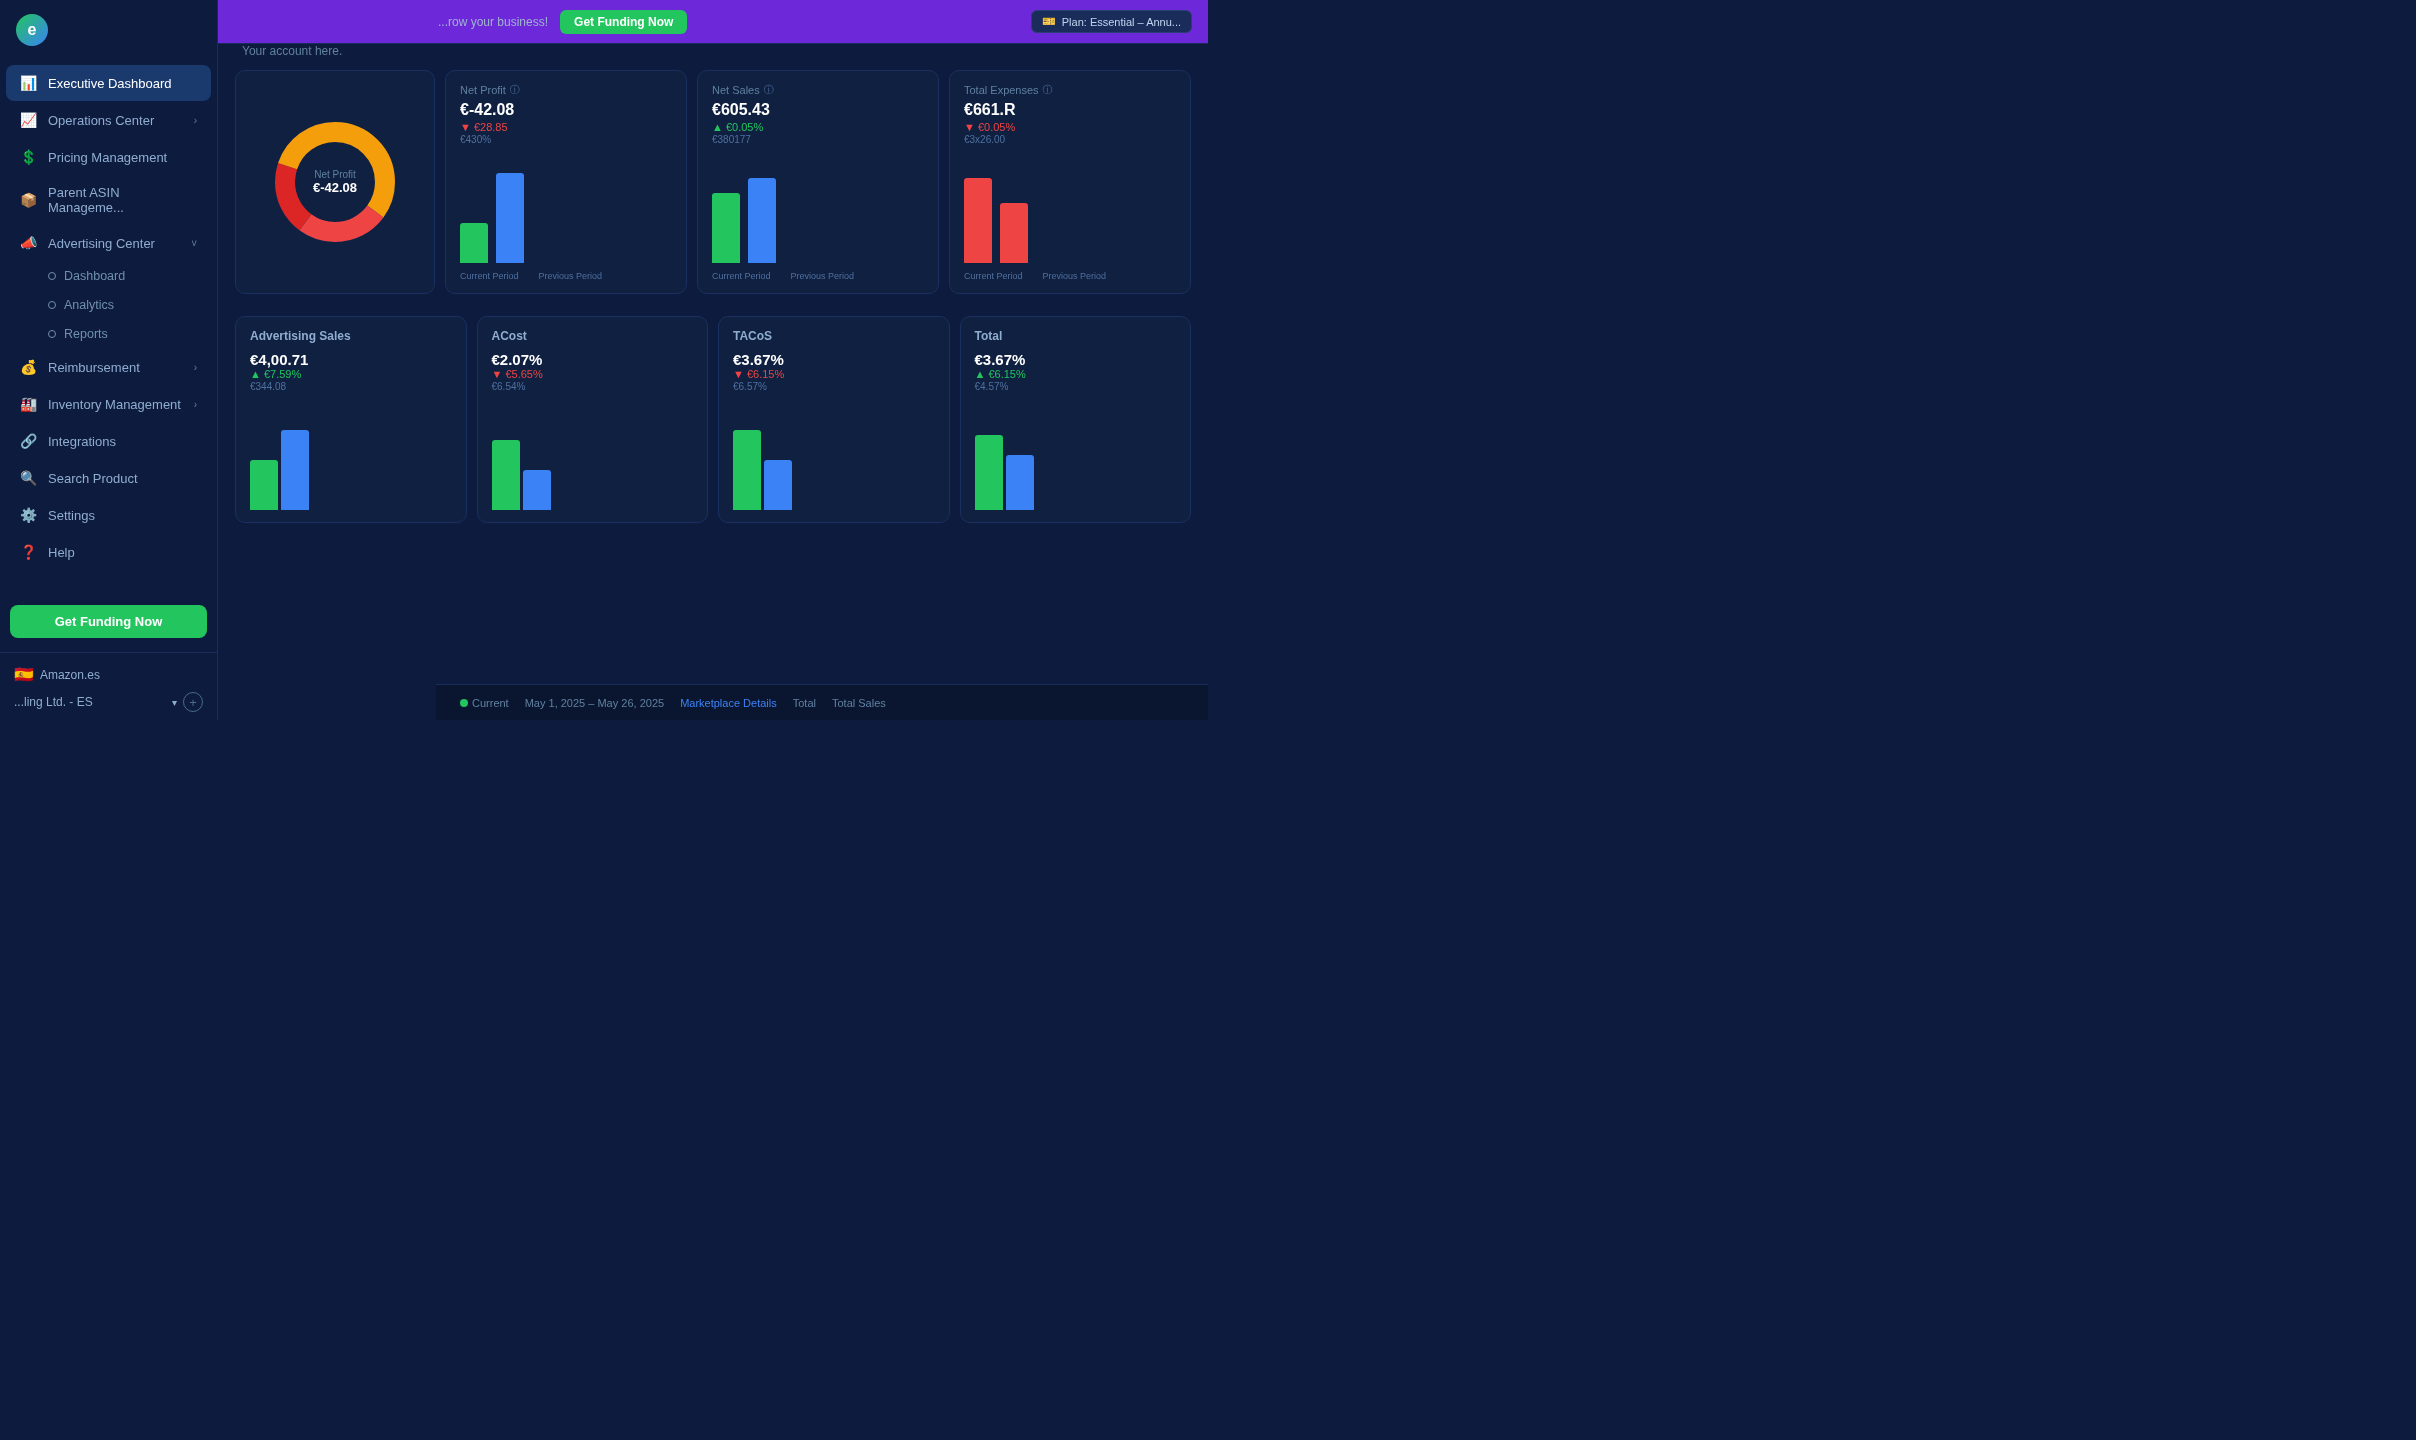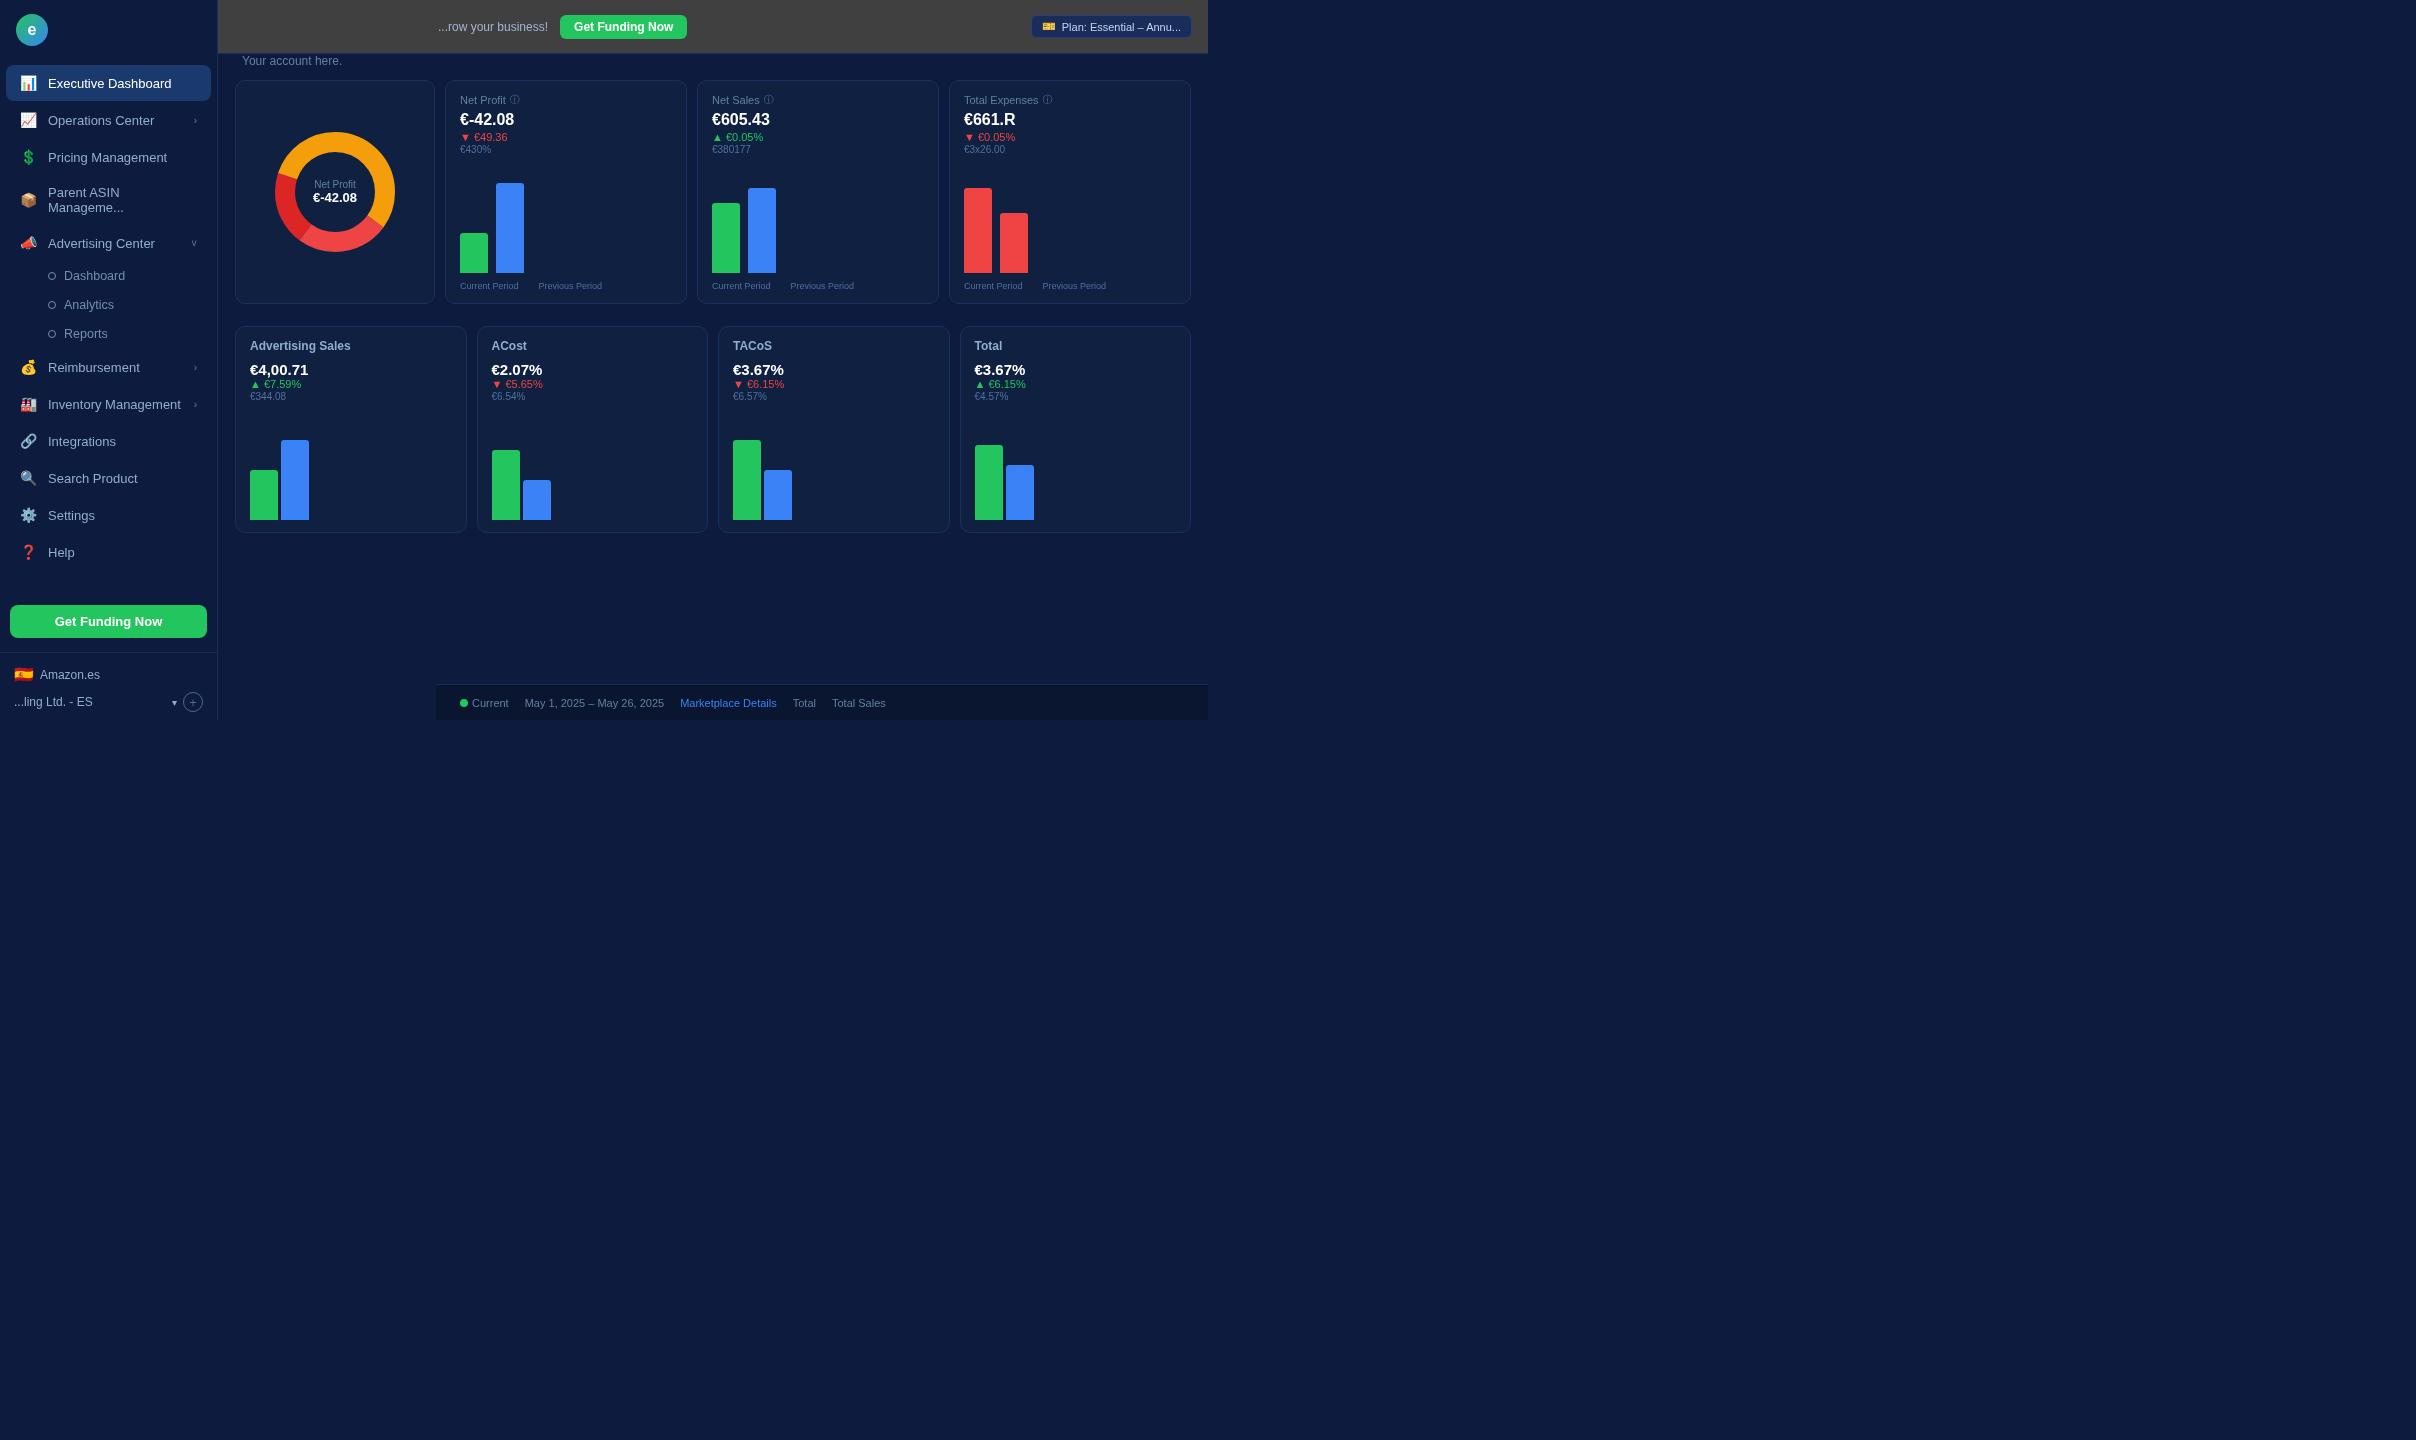--- a/index.html
+++ b/index.html
@@ -9,22 +9,22 @@
       color: #fff;
       width: 1208px;
       height: 720px;
       overflow: hidden;
       display: flex;
       flex-direction: column;
     }
 
     
     .top-bar {
-      height: 54px;
-      background: #404040;
+      height: 44px;
+      background: #6d28d9;
       display: flex;
       align-items: center;
       justify-content: space-between;
       padding: 0 16px 0 220px;
       border-bottom: 1px solid #1a2d5a;
       flex-shrink: 0;
     }
     .top-bar-promo {
       display: flex;
       align-items: center;
@@ -515,21 +515,21 @@
             </div>
           </div>
         </div>
 
         <div class="metric-card">
           <div class="mc-title">
             <span>Net Profit</span>
             <span class="info-icon">ⓘ</span>
           </div>
           <div class="mc-value">€-42.08</div>
-          <div class="mc-change red">▼ €49.36</div>
+          <div class="mc-change red">▼ €28.85</div>
           <div class="mc-prev">€430%</div>
           <div class="bar-chart-area">
             <div class="bar-group">
               <div class="bar green" style="height:40px;"></div>
             </div>
             <div class="bar-group">
               <div class="bar blue" style="height:90px;"></div>
             </div>
           </div>
           <div style="display:flex; gap:20px; margin-top:4px;">

